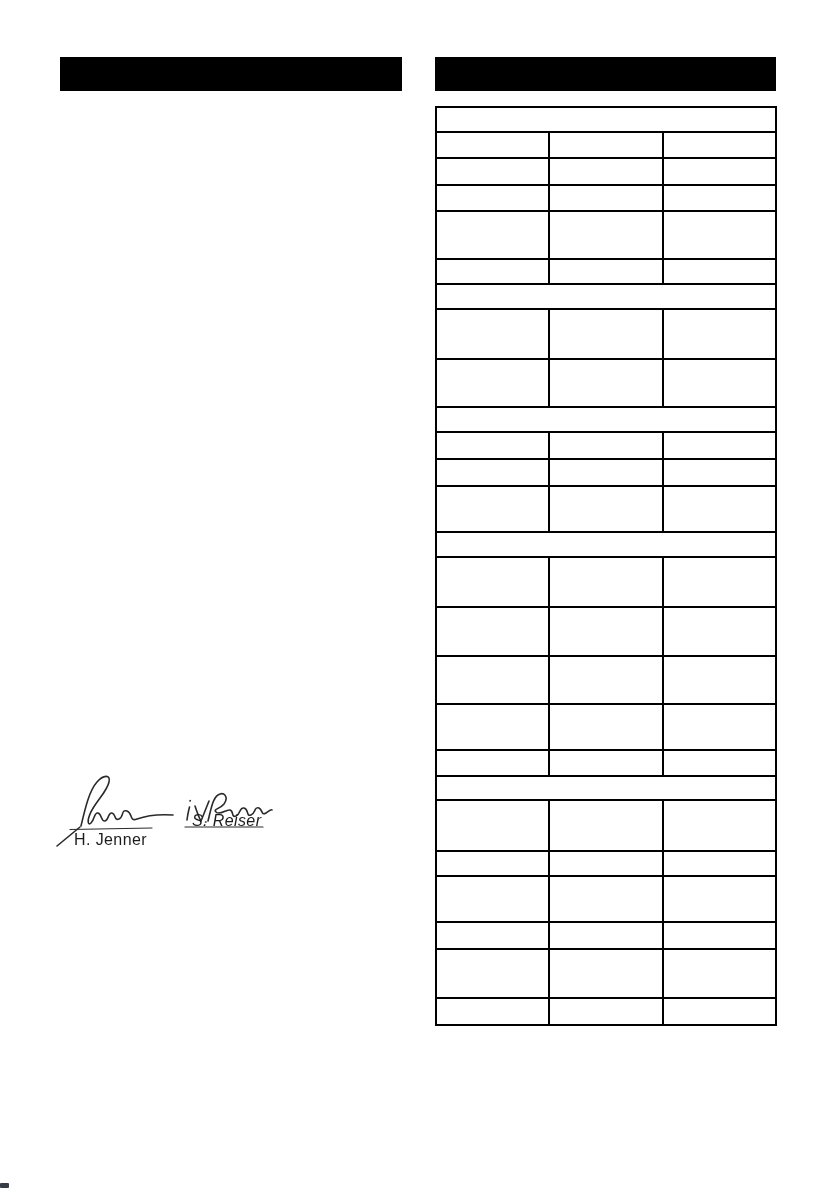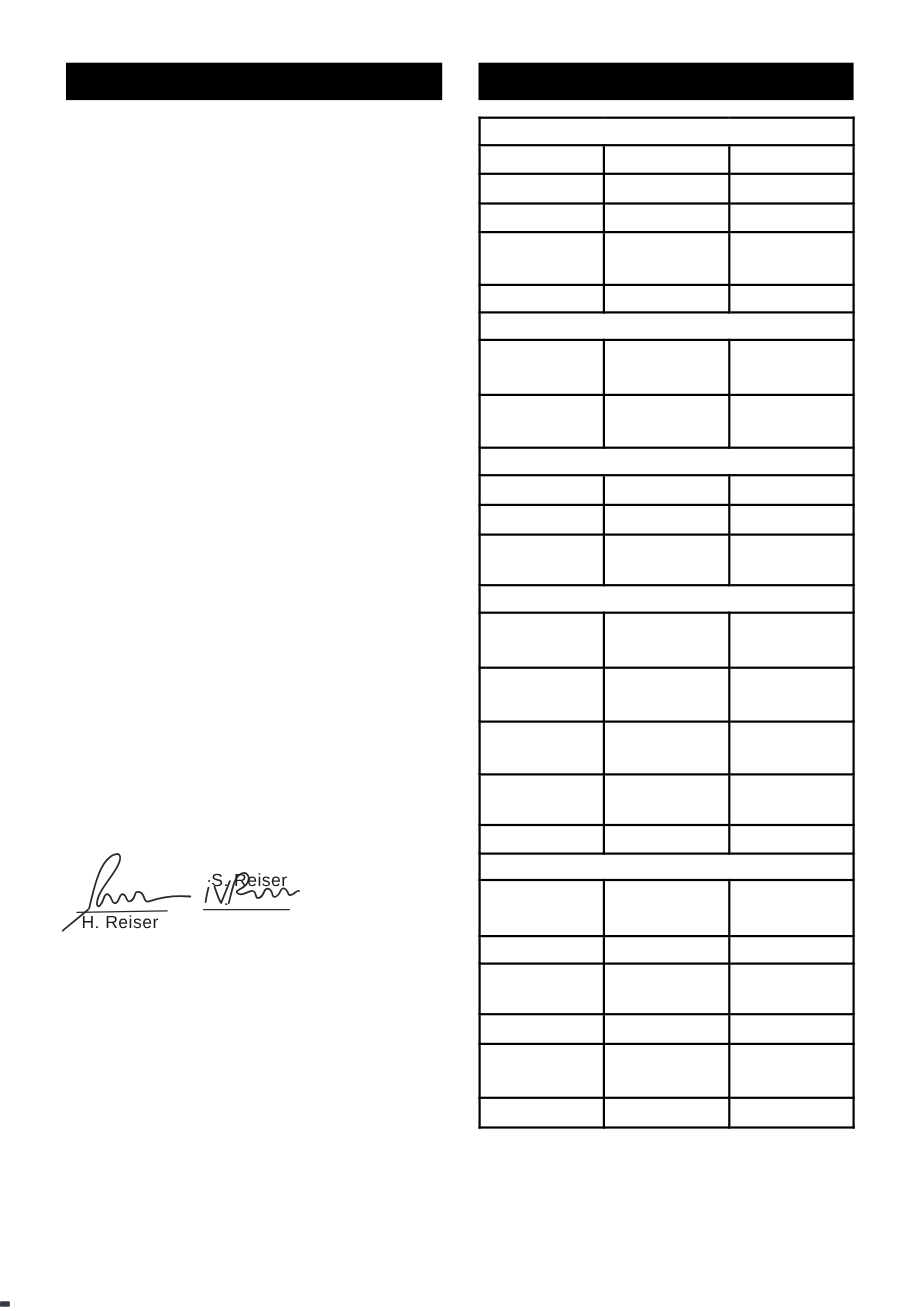--- a/index.html
+++ b/index.html
@@ -43,21 +43,21 @@
   .signature-area svg { position: absolute; left: 0; top: 0; }
 
   .sig-name {
     position: absolute;
     font-size: 16px;
     letter-spacing: 0.4px;
     color: #1c1c1c;
     white-space: nowrap;
   }
   .sig-name.jenner { left: 74px;  top: 831px; }
-  .sig-name.reiser { left: 192px; top: 792px; }
+  .sig-name.reiser { left: 192px; top: 812px; font-style: italic; }
 
   .corner-artifact {
     position: absolute;
     left: 0;
     top: 1183px;
     width: 9px;
     height: 5px;
     border-radius: 1px;
     opacity: 0.85;
   }
@@ -215,18 +215,18 @@
                  C 180 44, 173 44, 176 47 C 180 51, 186 44, 190 45
                  C 194 46, 191 53, 196 51 C 201 49, 199 42, 204 43
                  C 209 44, 206 52, 211 50 C 216 48, 214 41, 219 43
                  C 223 45, 221 51, 226 48 C 229 46, 231 44, 232 45"></path>
 
         <path d="M145 62 L 223 62" stroke-width="1.2"></path>
       </g>
     </svg>
   </div>
 
-  <div class="sig-name jenner">H. Reiser</div>
+  <div class="sig-name jenner">H. Jenner</div>
   <div class="sig-name reiser">S. Reiser</div>
 
   <div class="corner-artifact" style="background: rgb(20, 26, 38);"></div>
 
 </div>
 
 </body></html>

